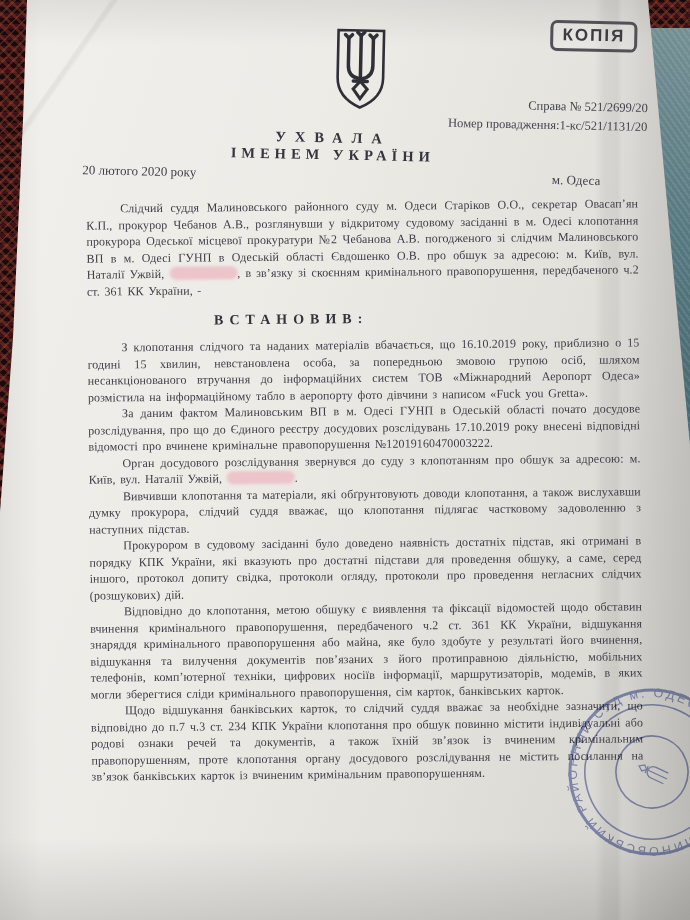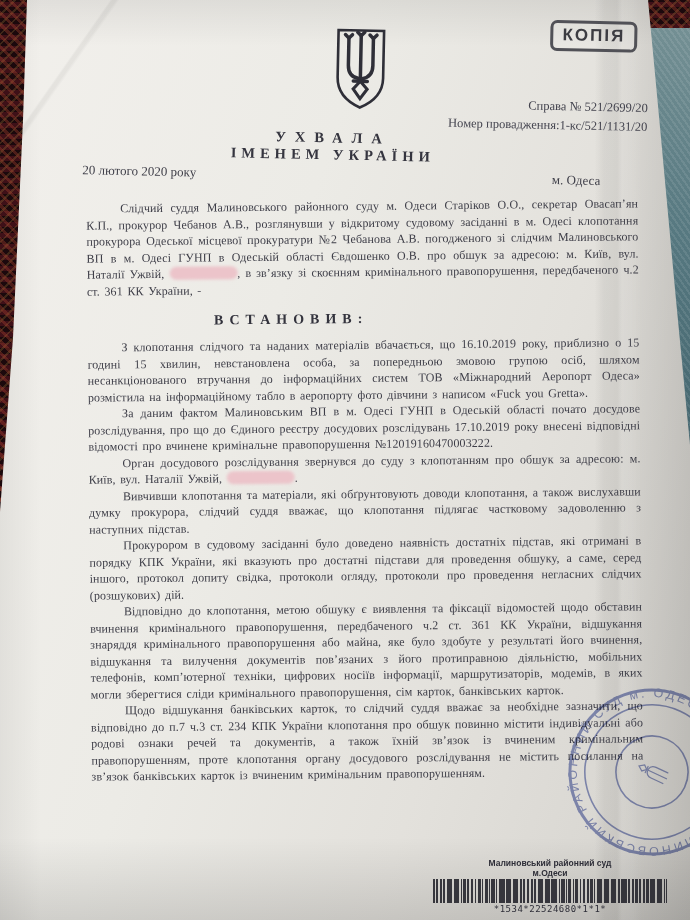--- a/index.html
+++ b/index.html
@@ -167,19 +167,13 @@
           <path d="M32,10 V62"></path>
           <path d="M18,13 V44 C18,54 24,58 30,59"></path>
           <path d="M46,13 V44 C46,54 40,58 34,59"></path>
           <path d="M24,62 H40"></path>
           <path d="M32,62 L40,71 L32,82 L24,71 Z"></path>
         </g>
       </g>
     </svg>
   </div>
 
-  <div class="barcode-block">
-    <div class="barcode-label">Малиновський районний суд</div>
-    <div class="barcode-label">м.Одеси</div>
-    <div class="barcode-bars"></div>
-    <div class="barcode-number">*1534*22524680*1*1*</div>
-  </div>
 </div>
 
 </body></html>

